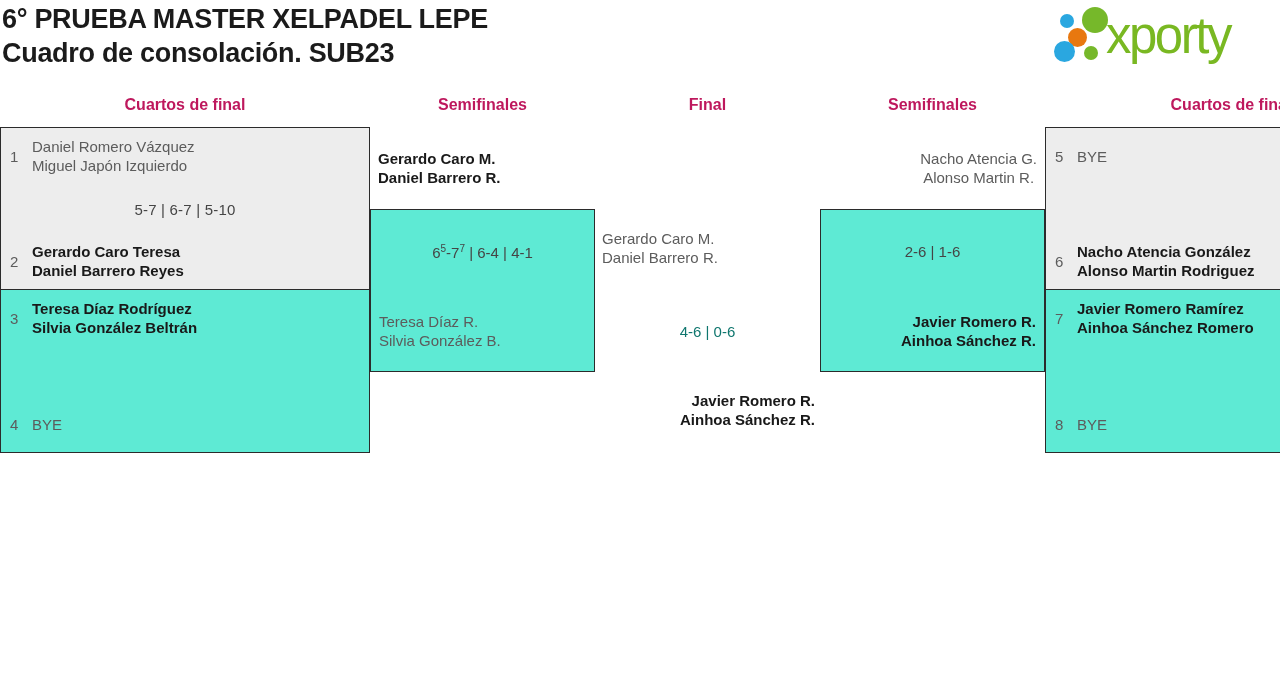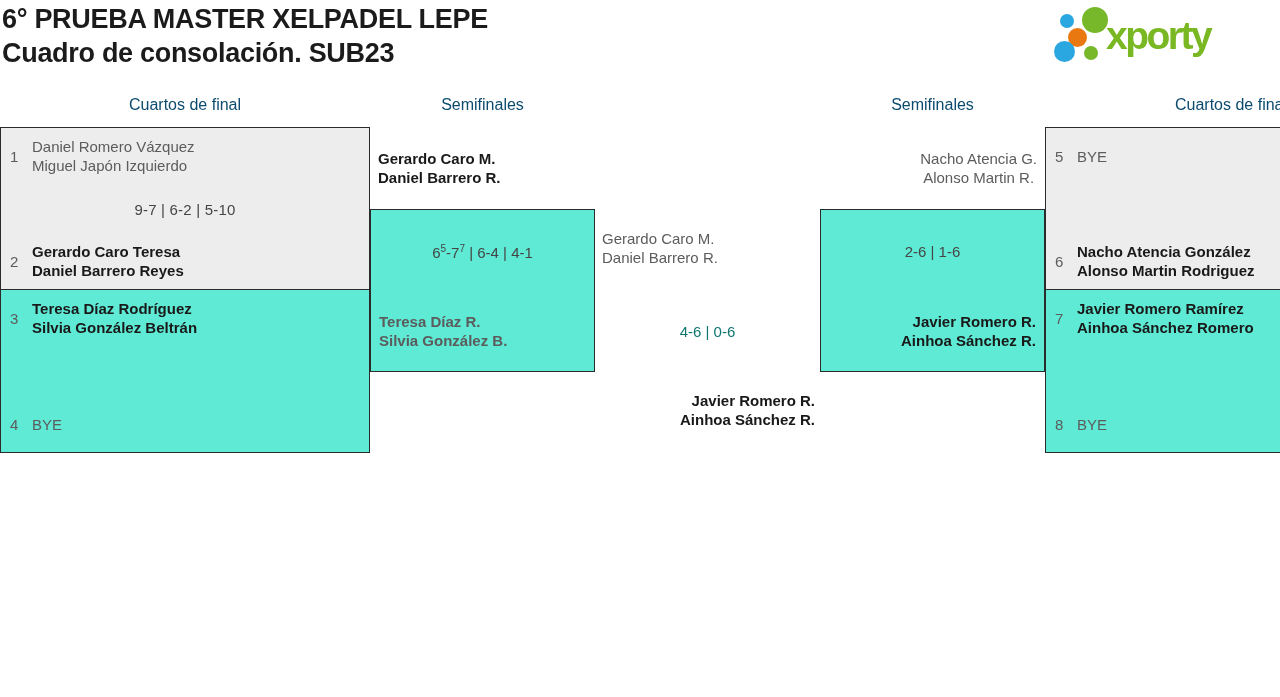--- a/index.html
+++ b/index.html
@@ -16,27 +16,27 @@
   
   .logo { position:absolute; left:1050px; top:0; width:228px; height:75px; }
   .dot { position:absolute; border-radius:50%; }
   .dot-green-big   { left:32px; top:7px;  width:26px; height:26px; background:#76b82a; }
   .dot-blue-small  { left:10px; top:14px; width:14px; height:14px; background:#2aa7e0; }
   .dot-orange      { left:18px; top:28px; width:19px; height:19px; background:#e8780f; }
   .dot-blue-big    { left:4px;  top:41px; width:21px; height:21px; background:#2aa7e0; }
   .dot-green-small { left:34px; top:46px; width:14px; height:14px; background:#76b82a; }
   .logo-text {
     position:absolute; left:56px; top:6px;
-    font-size:39px; font-weight:700; letter-spacing:-2.5px;
+    font-size:51px; font-weight:400; letter-spacing:-2.5px;
     color:#79b822; line-height:60px;
   }
   
   .round-header {
-    position:absolute; top:96px; font-size:16px; font-weight:400;
-    text-align:center; color:#0c4a6e; white-space:nowrap;
+    position:absolute; top:96px; font-size:16px; font-weight:700;
+    text-align:center; color:#be185d; white-space:nowrap;
   }
   .rh-1 { left:0;      width:370px; }
   .rh-2 { left:370px;  width:225px; }
   .rh-3 { left:595px;  width:225px; }
   .rh-4 { left:820px;  width:225px; }
   .rh-5 { left:1045px; width:372px; }
   
   .match-box { position:absolute; border:1px solid #2b2b2b; background:#5eead4; }
   .match-box.played { background:#ededed; }
   .box-qf-l1 { left:0;      top:127px; width:370px; height:163px; }
@@ -53,21 +53,21 @@
   .names { font-size:15px; line-height:19px; }
   .win .names { font-weight:700; color:#191919; }
   .lose .names { font-weight:400; color:#5c5c5c; }
   .score-center {
     position:absolute; left:0; right:0; top:73px; text-align:center;
     font-size:15px; color:#454545; letter-spacing:0.2px;
   }
   
   .sf-score { position:absolute; left:0; right:0; top:33px; text-align:center; font-size:15px; color:#454545; }
   .sf-score sup { font-size:10px; }
-  .sf-bottom-left  { position:absolute; left:8px;  top:102px; font-size:15px; line-height:19px; color:#5c5c5c;font-weight:bold; }
+  .sf-bottom-left  { position:absolute; left:8px;  top:102px; font-size:15px; line-height:19px; color:#5c5c5c; }
   .sf-bottom-right { position:absolute; right:8px; top:102px; font-size:15px; line-height:19px; font-weight:700; color:#191919; text-align:right; }
   
   .float-team { position:absolute; font-size:15px; line-height:19px; }
   .ft-sf-l-winner { left:378px; top:149px; font-weight:700; color:#191919; }
   .ft-sf-r-loser  { right:243px; top:149px; color:#5c5c5c; text-align:center; }
   .ft-final-top   { left:602px; top:229px; color:#5c5c5c; }
   .ft-final-score { left:595px; top:323px; width:225px; text-align:center; color:#0f766e; font-size:15px; position:absolute; }
   .ft-final-winner{ right:465px; top:391px; font-weight:700; color:#191919; text-align:right; }
 </style>
 </head>
@@ -84,32 +84,33 @@
     <span class="dot dot-blue-small"></span>
     <span class="dot dot-green-big"></span>
     <span class="dot dot-orange"></span>
     <span class="dot dot-blue-big"></span>
     <span class="dot dot-green-small"></span>
     <span class="logo-text">xporty</span>
   </div>
 
   <div class="round-header rh-1">Cuartos de final</div>
   <div class="round-header rh-2">Semifinales</div>
+  <div class="round-header rh-3">Final</div>
   <div class="round-header rh-4">Semifinales</div>
   <div class="round-header rh-5">Cuartos de final</div>
 
   <div class="match-box played box-qf-l1">
     <div class="slot slot-top lose">
       <span class="seed">1</span>
       <span class="names">
         <span>Daniel Romero Vázquez</span><br>
         <span>Miguel Japón Izquierdo</span>
       </span>
     </div>
-    <div class="score-center">9-7 | 6-2 | 5-10</div>
+    <div class="score-center">5-7 | 6-7 | 5-10</div>
     <div class="slot slot-bottom win">
       <span class="seed">2</span>
       <span class="names">
         <span>Gerardo Caro Teresa</span><br>
         <span>Daniel Barrero Reyes</span>
       </span>
     </div>
   </div>
 
   <div class="match-box box-qf-l2">

